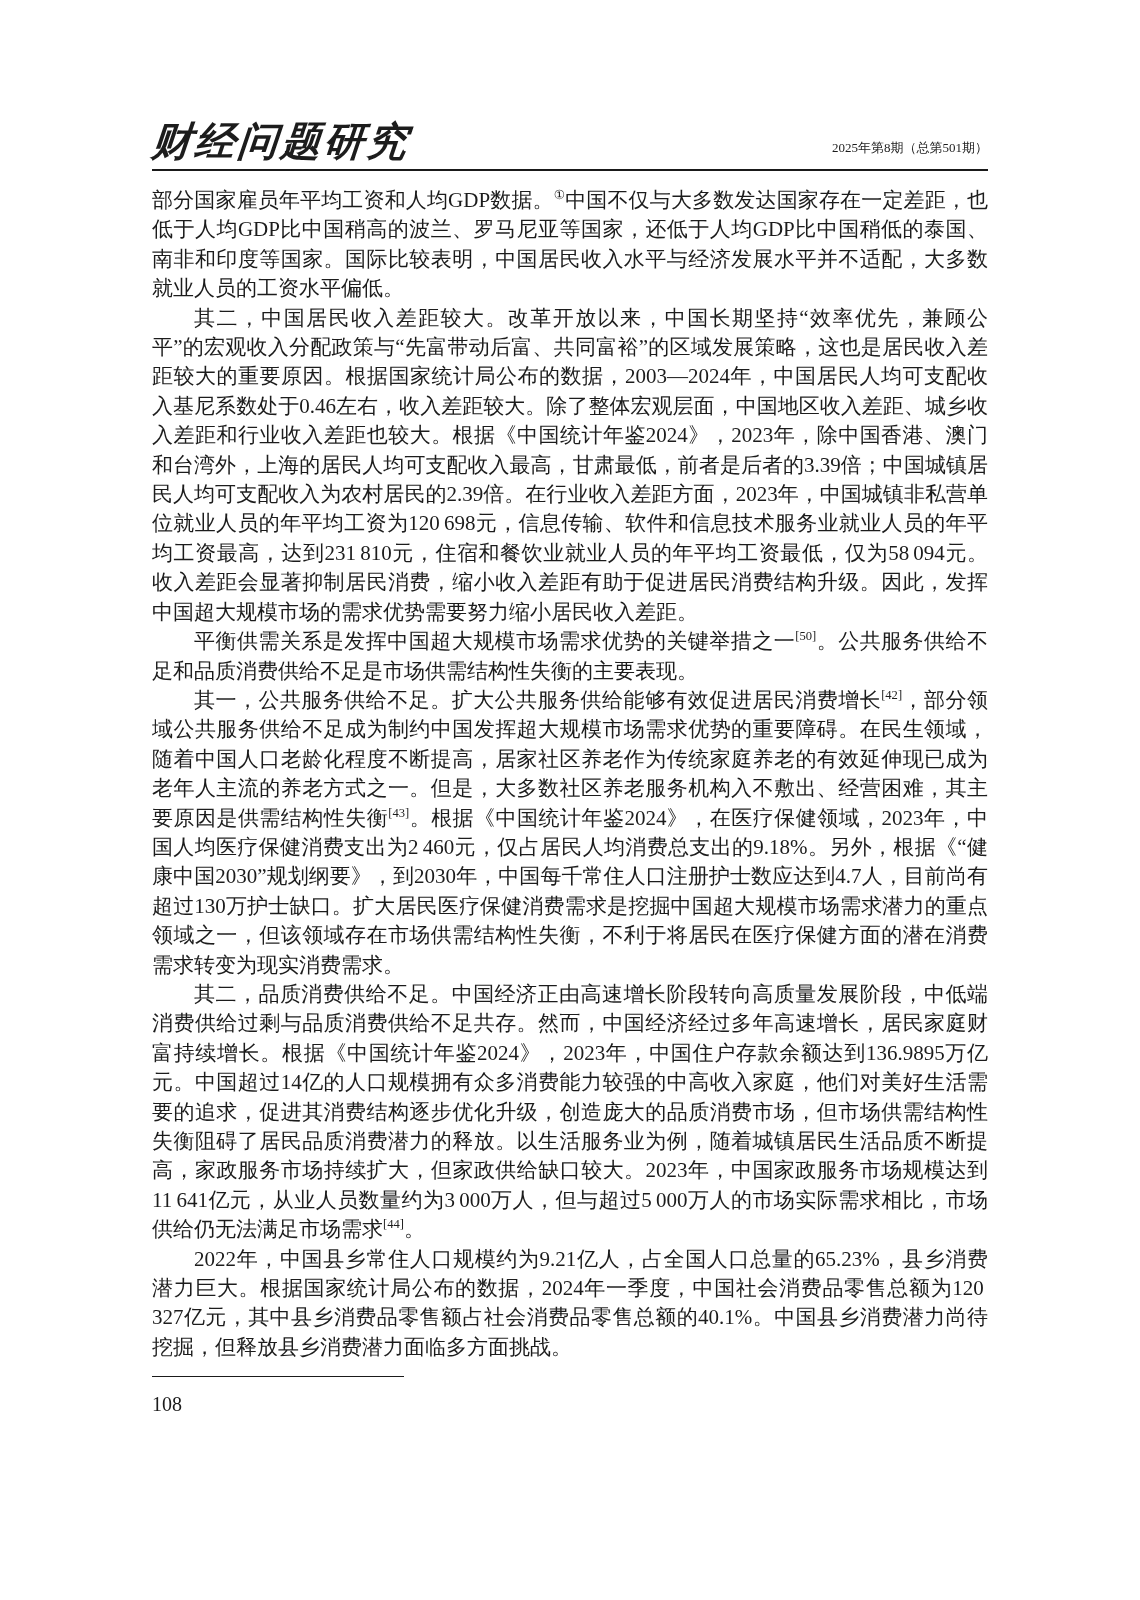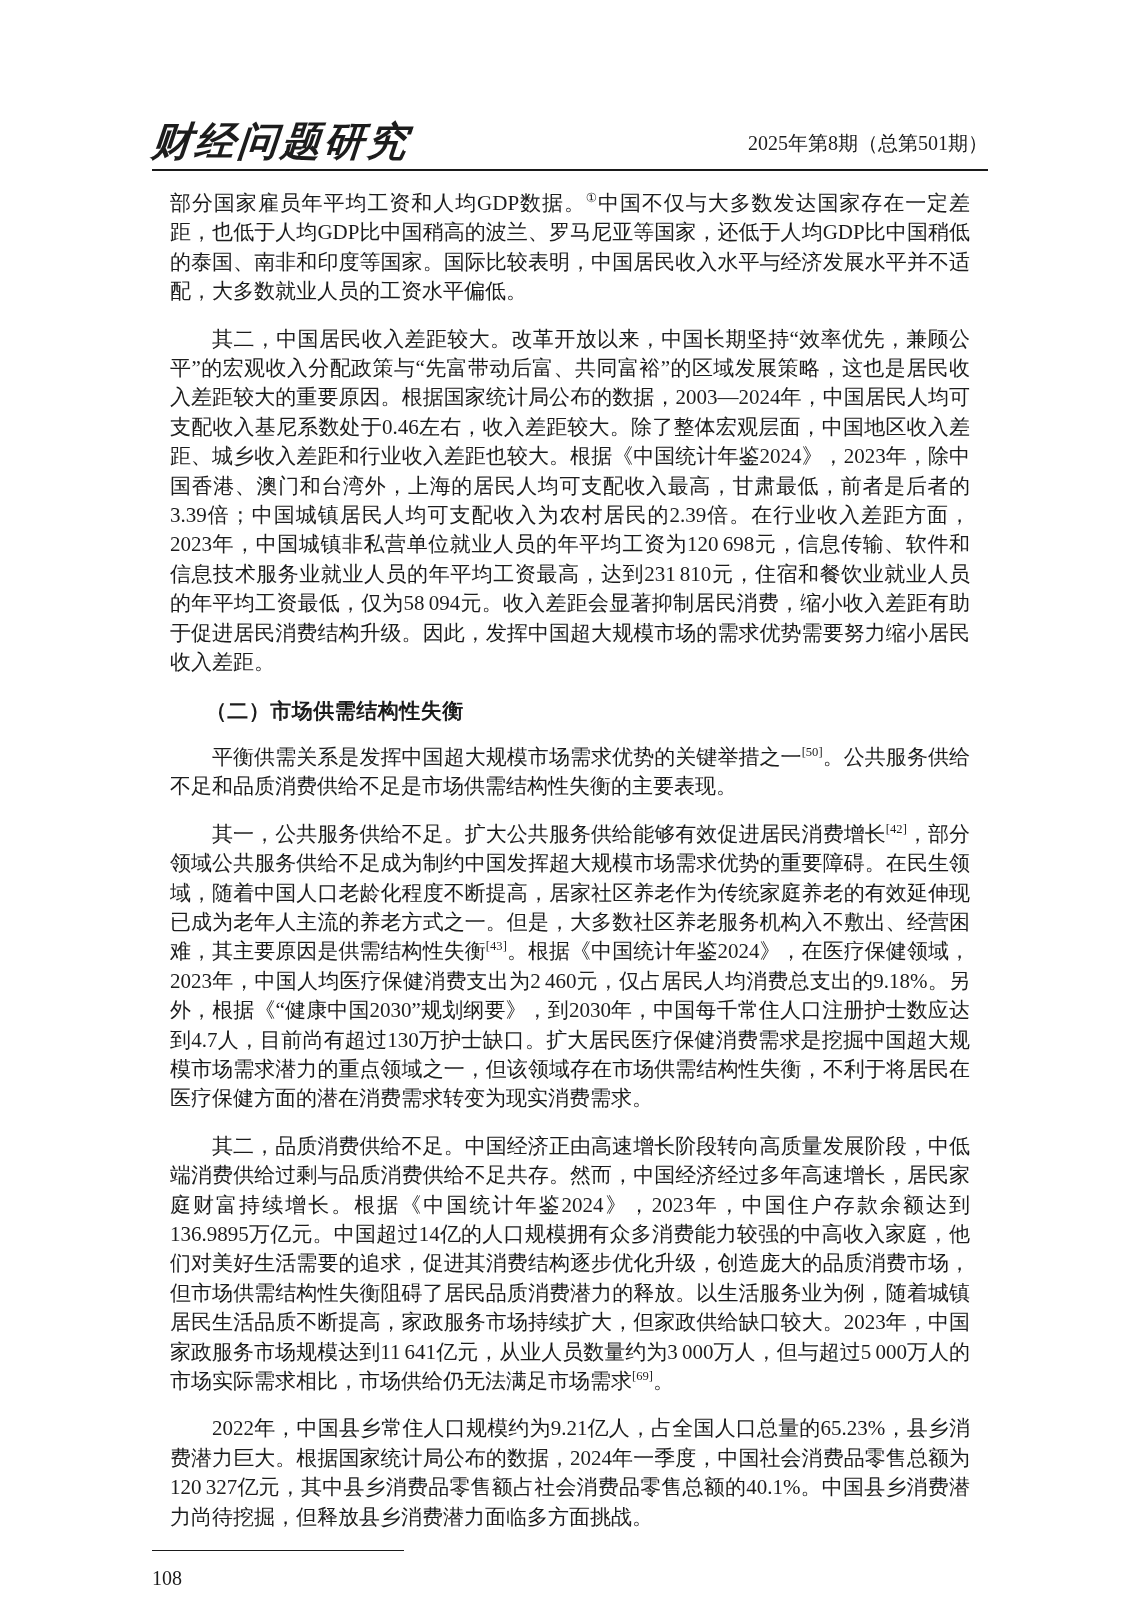--- a/index.html
+++ b/index.html
@@ -28,37 +28,37 @@
   .logo {
     font-size: 40px;
     font-weight: 700;
     font-style: italic;
     letter-spacing: 3px;
     transform: skewX(-5deg);
     line-height: 1.1;
     white-space: nowrap;
   }
   .issue {
-    font-size: 20px;
+    font-size: 13px;
     padding-bottom: 7px;
     white-space: nowrap;
   }
   .rule {
     margin: 5px 152px 0 152px;
     border-top: 2px solid #1a1a1a;
     height: 0;
   }
   .article {
     margin: 15px 152px 0 152px;
     font-size: 21px;
     line-height: 29.4px;
     text-align: justify;
   }
   .article p {
-    margin: 18px;
+    margin: 0;
     text-indent: 2em;
   }
   .article p.no-indent {
     text-indent: 0;
   }
   .article p.heading {
     font-weight: 700;
     font-family: "Liberation Sans", "DejaVu Sans", sans-serif;
     text-indent: 1.7em;
     letter-spacing: 0.5px;
@@ -96,24 +96,23 @@
   <div class="header">
     <div class="logo">财经问题研究</div>
     <div class="issue">2025年第8期（总第501期）</div>
   </div>
 
   <div class="rule"></div>
 
   <div class="article">
       <p class="body-para no-indent">部分国家雇员年平均工资和人均GDP数据。<sup class="ref">①</sup>中国不仅与大多数发达国家存在一定差距，也低于人均GDP比中国稍高的波兰、罗马尼亚等国家，还低于人均GDP比中国稍低的泰国、南非和印度等国家。国际比较表明，中国居民收入水平与经济发展水平并不适配，大多数就业人员的工资水平偏低。</p>
       <p class="body-para">其二，中国居民收入差距较大。改革开放以来，中国长期坚持“效率优先，兼顾公平”的宏观收入分配政策与“先富带动后富、共同富裕”的区域发展策略，这也是居民收入差距较大的重要原因。根据国家统计局公布的数据，2003—2024年，中国居民人均可支配收入基尼系数处于0.46左右，收入差距较大。除了整体宏观层面，中国地区收入差距、城乡收入差距和行业收入差距也较大。根据《中国统计年鉴2024》，2023年，除中国香港、澳门和台湾外，上海的居民人均可支配收入最高，甘肃最低，前者是后者的3.39倍；中国城镇居民人均可支配收入为农村居民的2.39倍。在行业收入差距方面，2023年，中国城镇非私营单位就业人员的年平均工资为120 698元，信息传输、软件和信息技术服务业就业人员的年平均工资最高，达到231 810元，住宿和餐饮业就业人员的年平均工资最低，仅为58 094元。收入差距会显著抑制居民消费，缩小收入差距有助于促进居民消费结构升级。因此，发挥中国超大规模市场的需求优势需要努力缩小居民收入差距。</p>
-      <p class="heading">（二）市场供需结构性失衡</p>
       <p class="body-para">平衡供需关系是发挥中国超大规模市场需求优势的关键举措之一<sup class="ref">[50]</sup>。公共服务供给不足和品质消费供给不足是市场供需结构性失衡的主要表现。</p>
       <p class="body-para">其一，公共服务供给不足。扩大公共服务供给能够有效促进居民消费增长<sup class="ref">[42]</sup>，部分领域公共服务供给不足成为制约中国发挥超大规模市场需求优势的重要障碍。在民生领域，随着中国人口老龄化程度不断提高，居家社区养老作为传统家庭养老的有效延伸现已成为老年人主流的养老方式之一。但是，大多数社区养老服务机构入不敷出、经营困难，其主要原因是供需结构性失衡<sup class="ref">[43]</sup>。根据《中国统计年鉴2024》，在医疗保健领域，2023年，中国人均医疗保健消费支出为2 460元，仅占居民人均消费总支出的9.18%。另外，根据《“健康中国2030”规划纲要》，到2030年，中国每千常住人口注册护士数应达到4.7人，目前尚有超过130万护士缺口。扩大居民医疗保健消费需求是挖掘中国超大规模市场需求潜力的重点领域之一，但该领域存在市场供需结构性失衡，不利于将居民在医疗保健方面的潜在消费需求转变为现实消费需求。</p>
-      <p class="body-para">其二，品质消费供给不足。中国经济正由高速增长阶段转向高质量发展阶段，中低端消费供给过剩与品质消费供给不足共存。然而，中国经济经过多年高速增长，居民家庭财富持续增长。根据《中国统计年鉴2024》，2023年，中国住户存款余额达到136.9895万亿元。中国超过14亿的人口规模拥有众多消费能力较强的中高收入家庭，他们对美好生活需要的追求，促进其消费结构逐步优化升级，创造庞大的品质消费市场，但市场供需结构性失衡阻碍了居民品质消费潜力的释放。以生活服务业为例，随着城镇居民生活品质不断提高，家政服务市场持续扩大，但家政供给缺口较大。2023年，中国家政服务市场规模达到11 641亿元，从业人员数量约为3 000万人，但与超过5 000万人的市场实际需求相比，市场供给仍无法满足市场需求<sup class="ref">[69]</sup>。</p>
+      <p class="body-para">其二，品质消费供给不足。中国经济正由高速增长阶段转向高质量发展阶段，中低端消费供给过剩与品质消费供给不足共存。然而，中国经济经过多年高速增长，居民家庭财富持续增长。根据《中国统计年鉴2024》，2023年，中国住户存款余额达到136.9895万亿元。中国超过14亿的人口规模拥有众多消费能力较强的中高收入家庭，他们对美好生活需要的追求，促进其消费结构逐步优化升级，创造庞大的品质消费市场，但市场供需结构性失衡阻碍了居民品质消费潜力的释放。以生活服务业为例，随着城镇居民生活品质不断提高，家政服务市场持续扩大，但家政供给缺口较大。2023年，中国家政服务市场规模达到11 641亿元，从业人员数量约为3 000万人，但与超过5 000万人的市场实际需求相比，市场供给仍无法满足市场需求<sup class="ref">[44]</sup>。</p>
       <p class="body-para">2022年，中国县乡常住人口规模约为9.21亿人，占全国人口总量的65.23%，县乡消费潜力巨大。根据国家统计局公布的数据，2024年一季度，中国社会消费品零售总额为120 327亿元，其中县乡消费品零售额占社会消费品零售总额的40.1%。中国县乡消费潜力尚待挖掘，但释放县乡消费潜力面临多方面挑战。</p>
     </div>
 
   <div class="footnote-sep"></div>
 
 
   <div class="page-number">108</div>
 
 </div>
 

